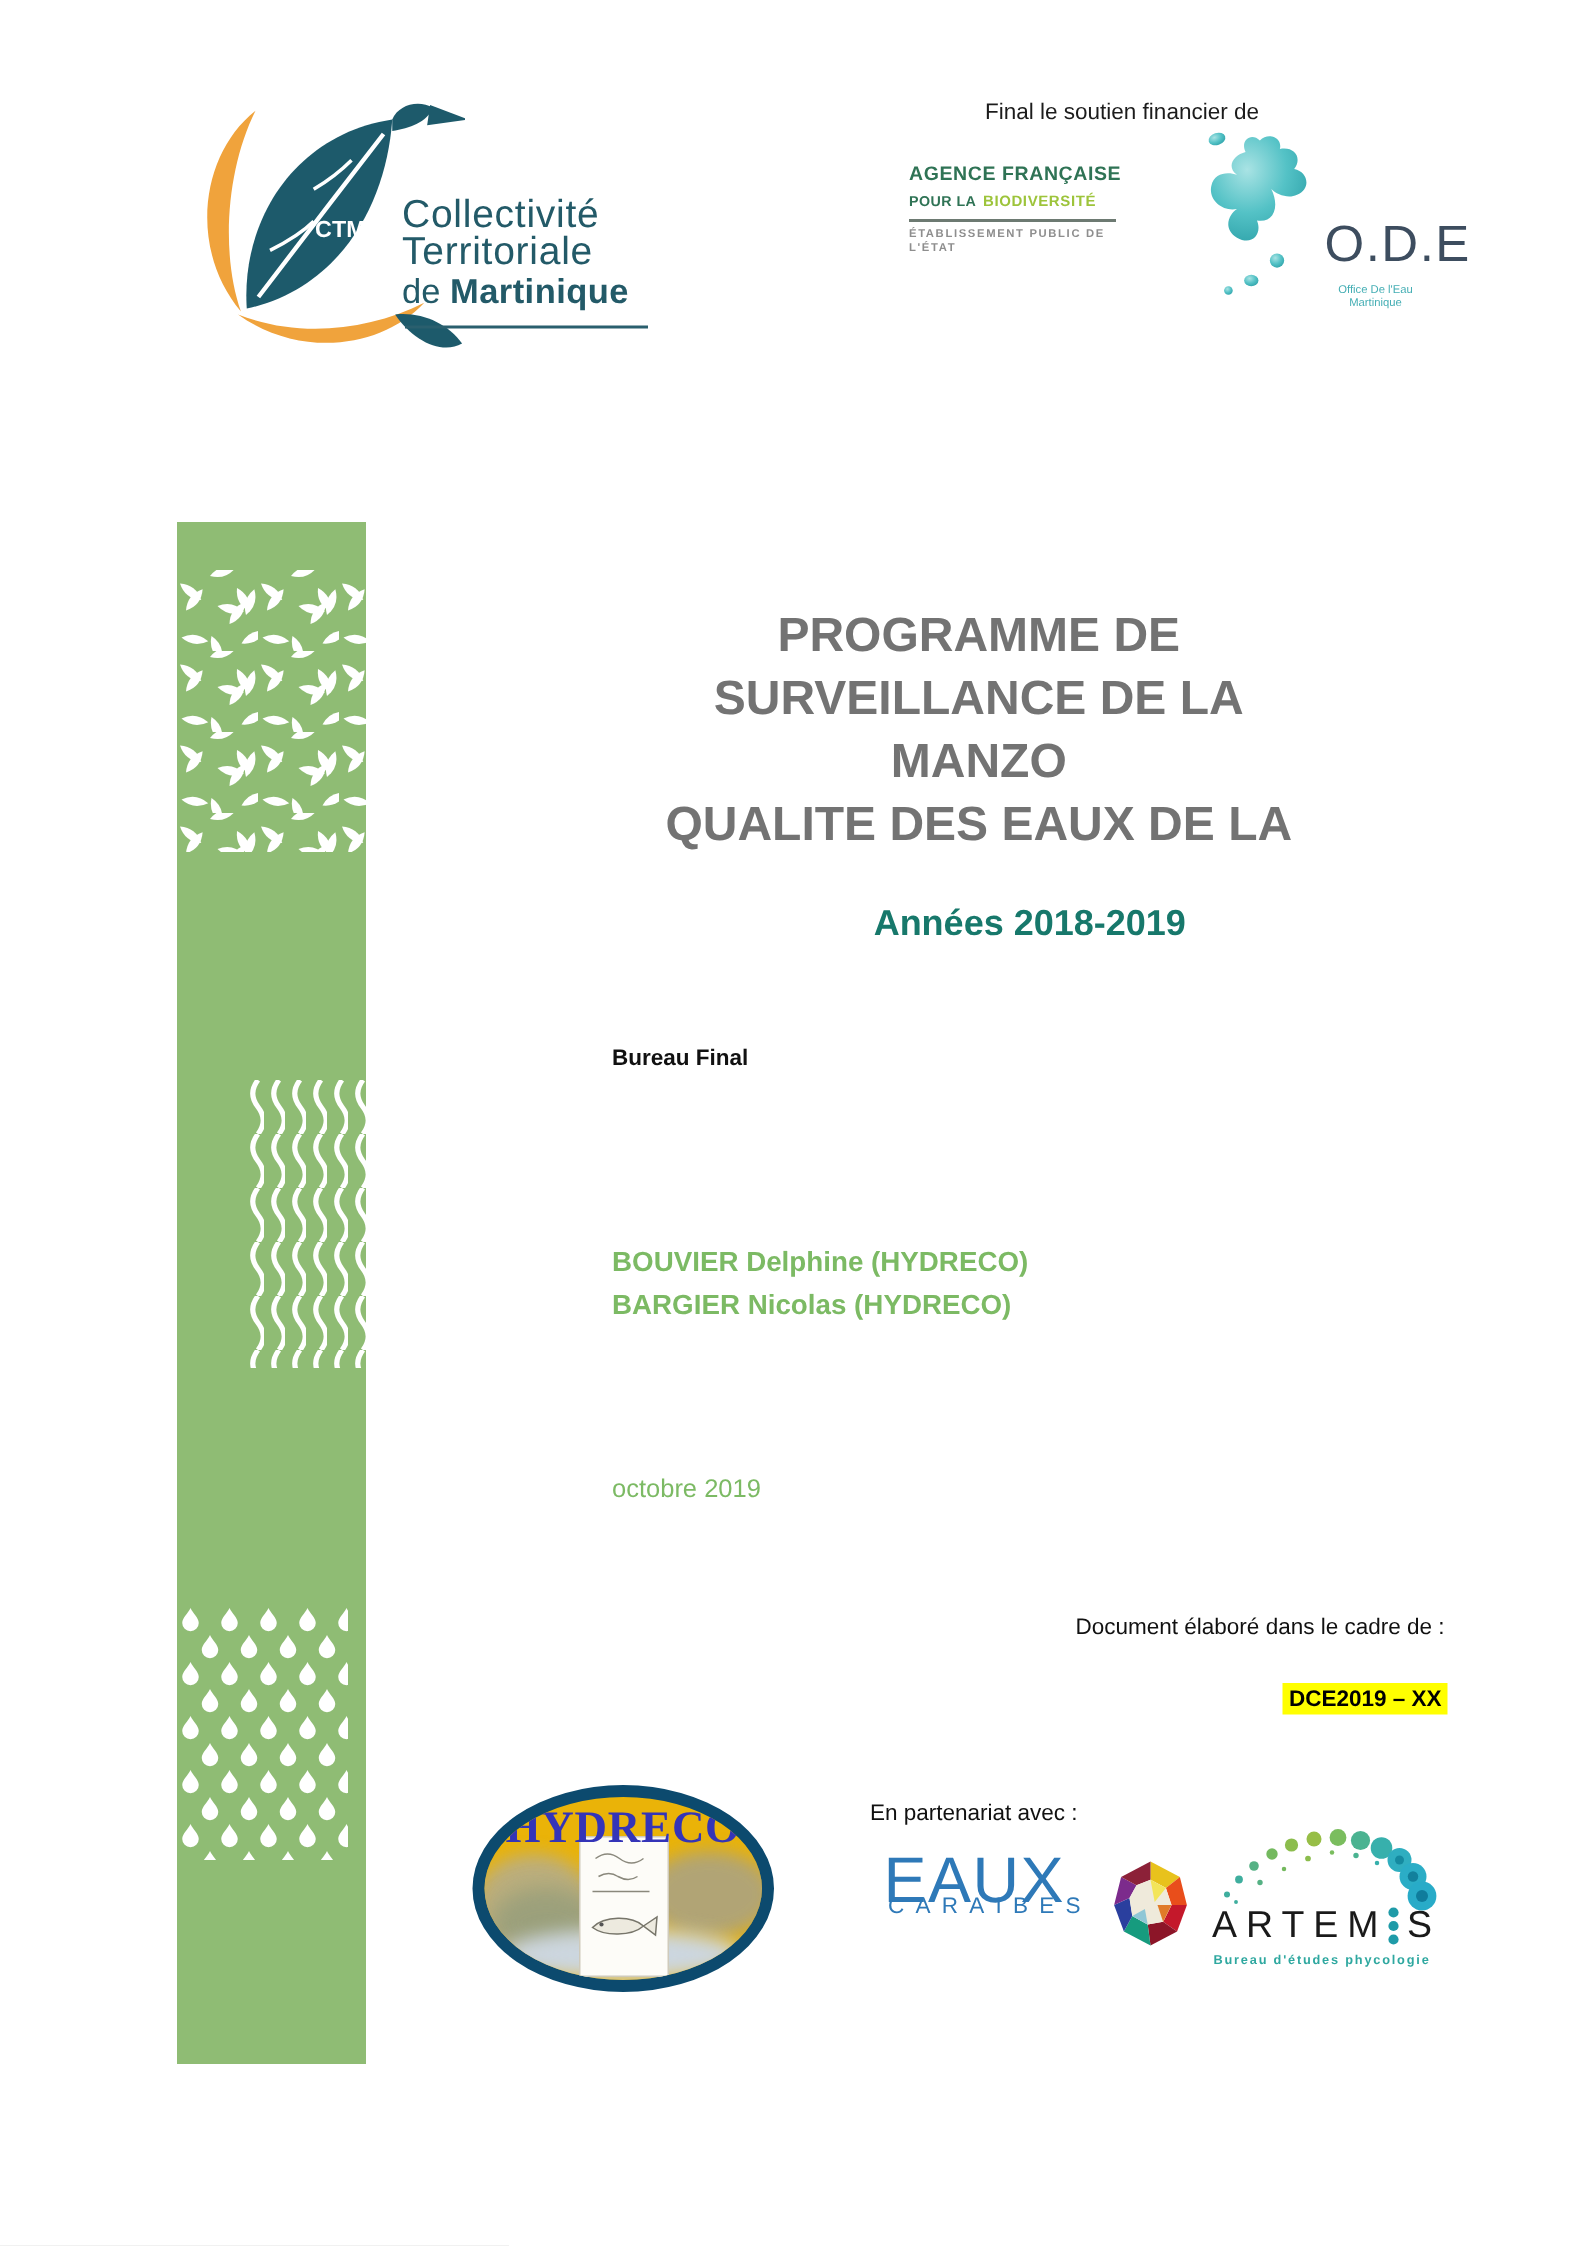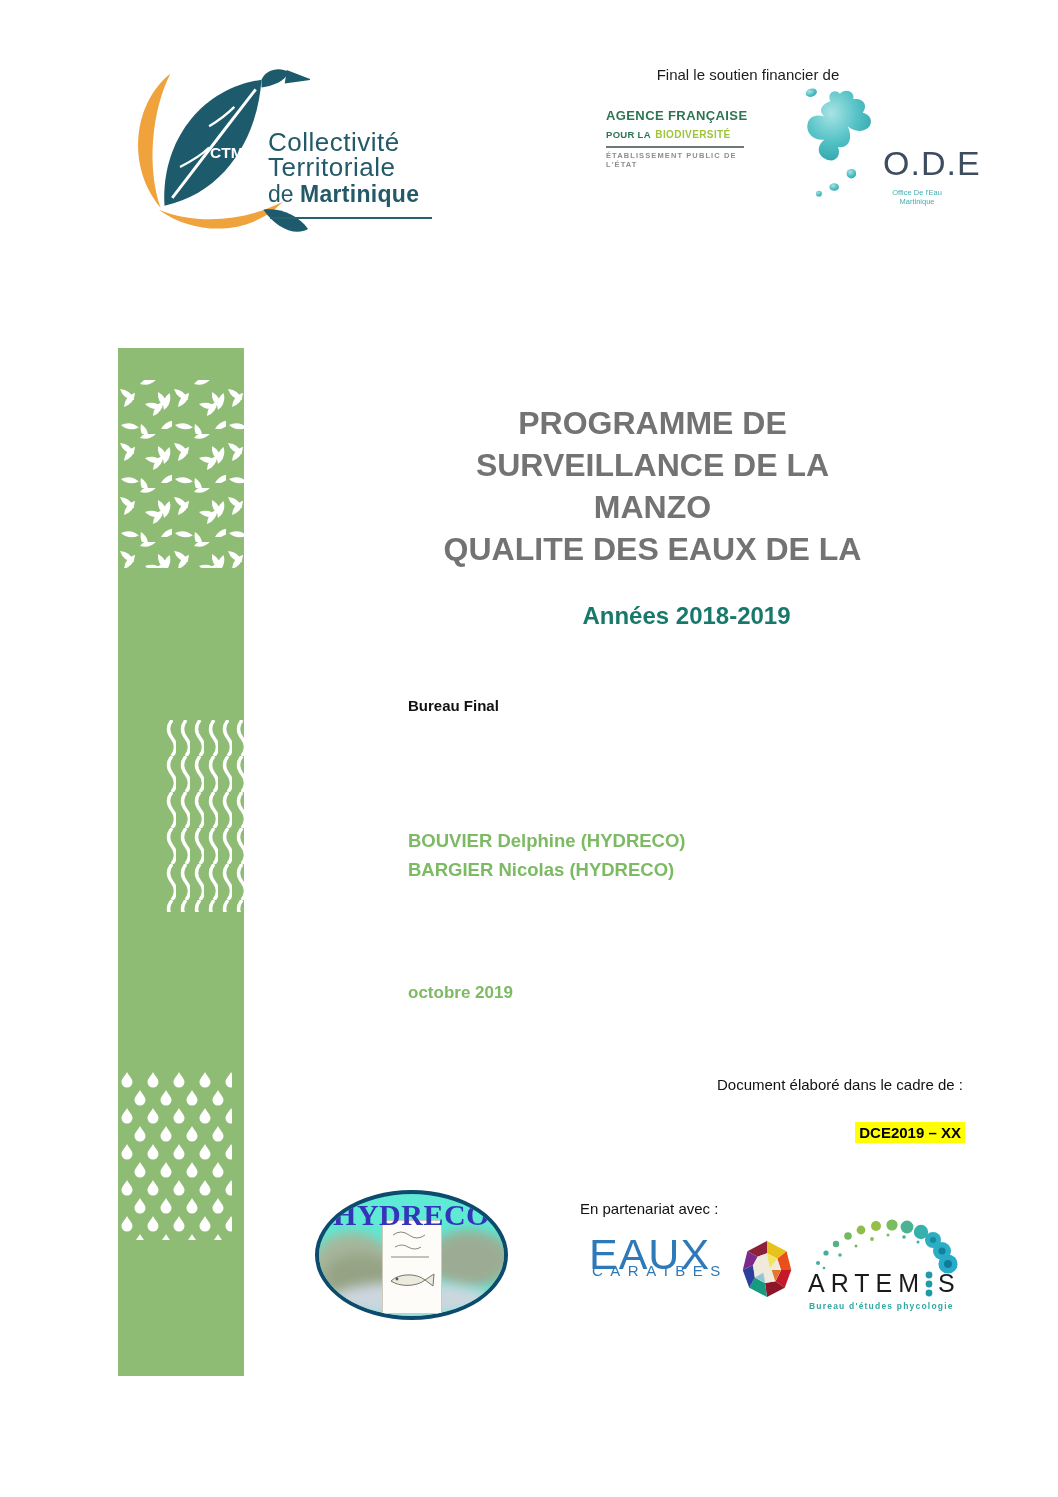--- a/index.html
+++ b/index.html
@@ -39,29 +39,29 @@
   .pat-drops{position:absolute;top:722px;left:2px;}
 
   
   .title{position:absolute;left:370px;top:366px;width:565px;text-align:center;
     color:#737373;font-size:32px;line-height:42px;font-weight:bold;margin-top:36px;}
   .subtitle{position:absolute;left:404px;top:602px;width:565px;text-align:center;
     color:#17786B;font-size:24px;font-weight:bold;}
   .report-type{position:absolute;left:408px;top:697px;font-size:15px;font-weight:bold;color:#111;}
   .authors{position:absolute;left:408px;top:826px;font-size:18.5px;line-height:29px;
     font-weight:bold;color:#7CBA64;}
-  .date{position:absolute;left:408px;top:983px;font-size:17px;font-weight:bold;color:#7CBA64;}
+  .date{position:absolute;left:408px;top:983px;font-size:17px;font-weight:normal;color:#7CBA64;}
   .framework-cap{position:absolute;right:95px;top:1076px;font-size:15px;color:#111;}
   .framework-code{position:absolute;right:93px;top:1122px;background:#FFFF00;
     font-size:15px;font-weight:bold;color:#000;padding:2px 4px;}
   .partner-cap{position:absolute;left:580px;top:1200px;font-size:15px;color:#111;}
 
   
   .hydreco{position:absolute;left:315px;top:1190px;width:185px;height:122px;
-    border-radius:50%;border:4px solid #0c4a6e;overflow:hidden;background:#5eead4;}
+    border-radius:50%;border:8px solid #0c4a6e;overflow:hidden;background:#eab308;}
   .hyd-blob{position:absolute;border-radius:50%;}
   .hyd-name{position:absolute;top:4px;left:0;width:100%;text-align:center;
     font-family:"Liberation Serif",serif;font-weight:bold;font-size:30px;
     color:#3434B8;letter-spacing:.5px;}
   .hyd-panel{position:absolute;left:63px;top:26px;width:58px;height:92px;
     background:#fdfcf8;border:1px solid #cfcabb;}
 
   
   .carso-name{position:absolute;left:589px;top:1230px;font-size:43px;font-weight:400;
     color:#2E79B8;letter-spacing:1px;}

